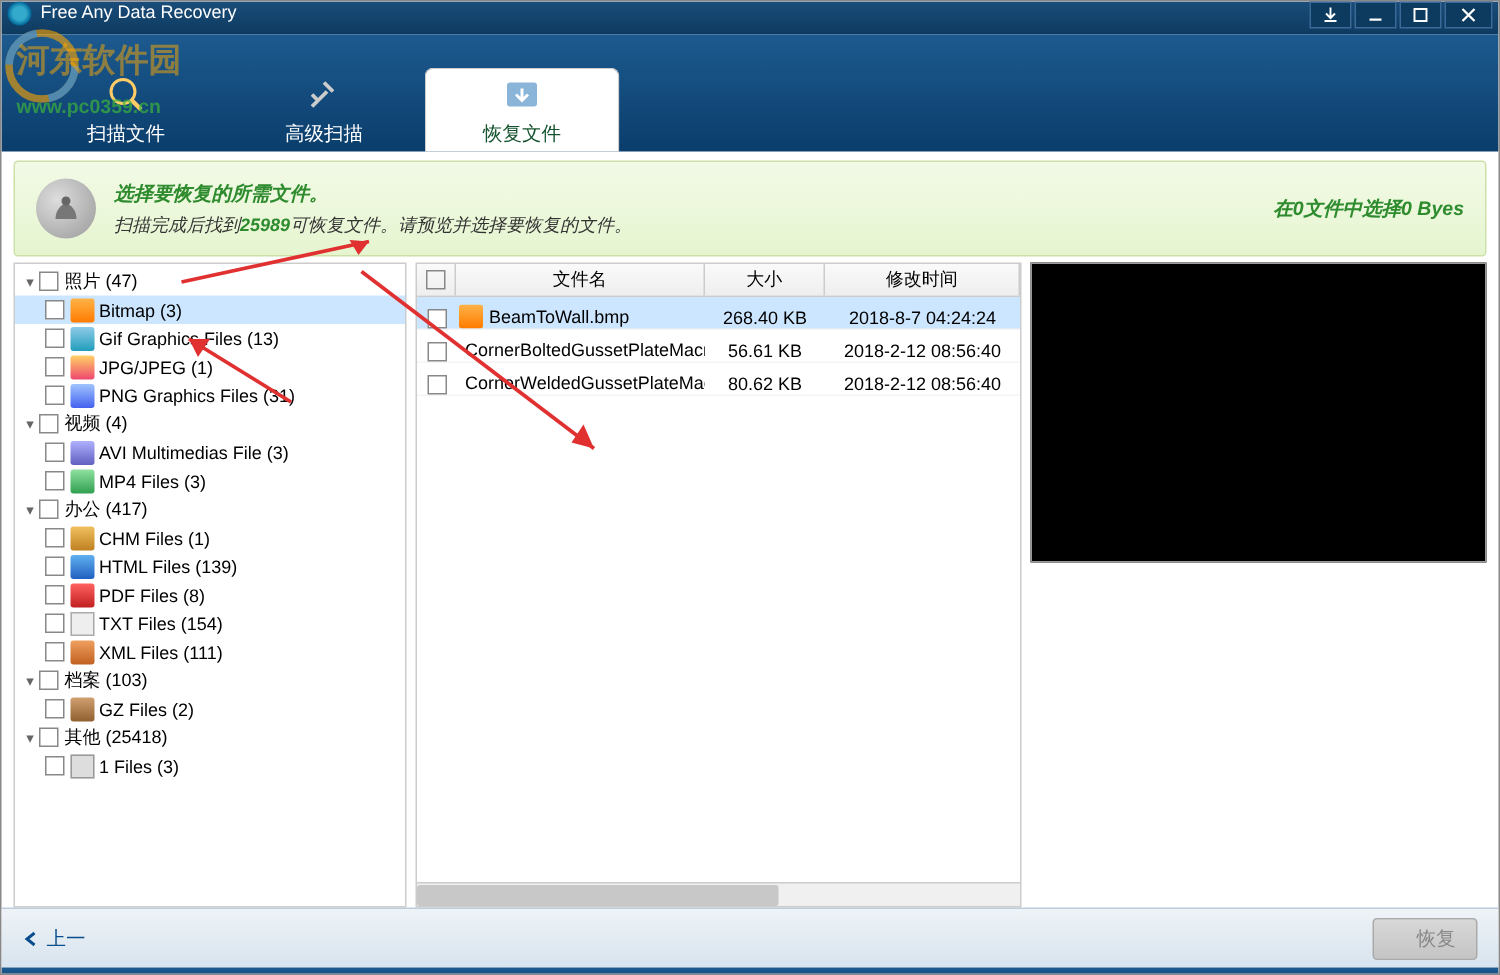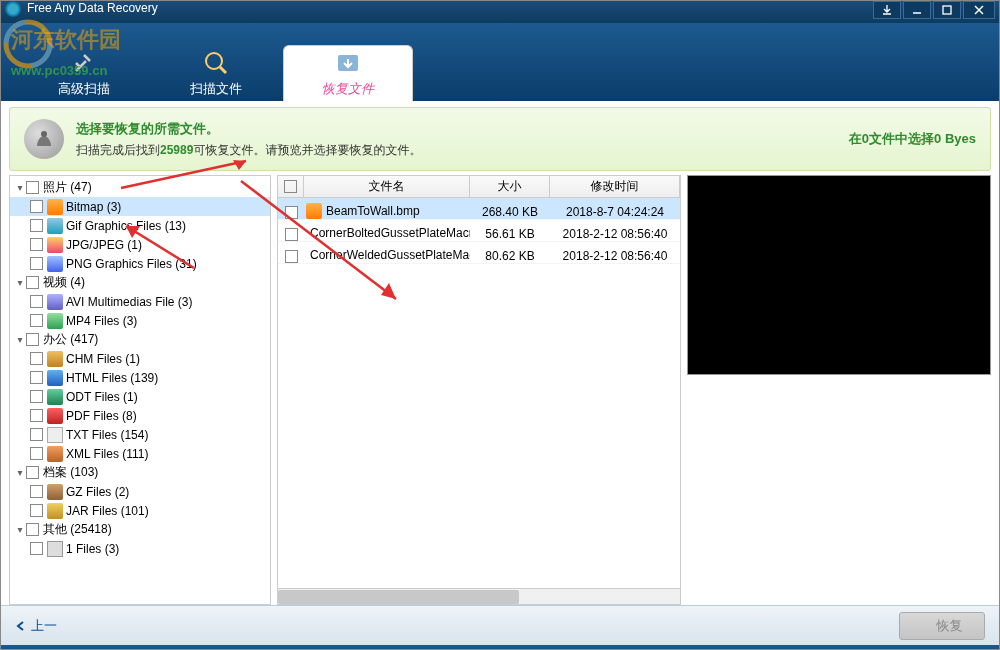--- a/index.html
+++ b/index.html
@@ -10,24 +10,24 @@
 .titlebar .title { flex: 1; }
 .titlebar .winbtn { width: 28px; height: 18px; margin-left: 2px; background: #0d3a5f; display: flex; align-items: center; justify-content: center; cursor: pointer; border: 1px solid #3a6a9a; }
 .titlebar .winbtn.close { width: 32px; }
 .titlebar .winbtn svg { width: 12px; height: 12px; }
 
 .watermark { position: absolute; top: 24px; left: 10px; font-size: 22px; color: rgba(255,170,0,0.5); font-weight: bold; z-index: 5; pointer-events: none; }
 .watermark-logo { position: absolute; top: 18px; left: 2px; width: 50px; height: 50px; z-index: 4; pointer-events: none; }
 
 .tabbar { height: 78px; background: linear-gradient(#1d5a8f, #0a3d6b); display: flex; align-items: flex-end; padding-left: 18px; gap: 2px; }
 .tab { width: 130px; height: 56px; display: flex; flex-direction: column; align-items: center; justify-content: center; gap: 3px; color: #fff; font-size: 13px; cursor: pointer; border-top-left-radius: 6px; border-top-right-radius: 6px; }
-.tab.active { background: #fff; color: #ec4899; border: 1px solid #ccc; border-bottom: none; font-style: italic; }
+.tab.active { background: #fff; color: #14532d; border: 1px solid #ccc; border-bottom: none; }
 .tab .tab-icon { width: 28px; height: 28px; }
 
-.infobar { height: 64px; background: linear-gradient(#f2fae6, #e6f5d0); border: 1px solid #cce0a8; margin: 6px 8px 4px 8px; border-radius: 3px; display: flex; align-items: center; padding: 0 14px; }
+.infobar { height: 64px; background: linear-gradient(#f2fae6, #e6f5d0); border: 1px solid #cce0a8; margin: 6px 8px 4px 8px; border-radius: 3px; display: flex; align-items: center; padding: 0 14px; font-style: italic; }
 .infobar .ico { width: 40px; height: 40px; border-radius: 50%; background: radial-gradient(circle at 35% 35%, #ddd, #999); margin-right: 12px; display: flex; align-items: center; justify-content: center; }
 .infobar .msg { flex: 1; font-size: 12px; line-height: 1.7; color: #333; }
 .infobar .msg .head { color: #2e8b2e; font-weight: bold; font-size: 13px; }
 .infobar .msg .cnt { color: #2e8b2e; font-weight: bold; margin-top: 15px; }
 .infobar .status { color: #2e8b2e; font-size: 13px; font-weight: bold; }
 
 .main { display: flex; height: 430px; padding: 0 8px; gap: 6px; }
 .tree { width: 262px; border: 1px solid #ccc; overflow-y: auto; font-size: 12px; padding: 2px 0; }
 .tree-row { display: flex; align-items: center; height: 19px; padding-left: 4px; cursor: pointer; }
 .tree-row.sel { background: #cde6ff; }
@@ -55,21 +55,21 @@
 .frow .fico { width: 16px; height: 16px; }
 .hscroll { height: 16px; background: #f0f0f0; border-top: 1px solid #ccc; position: relative; }
 .hscroll .thumb { position: absolute; left: 0; top: 1px; height: 14px; width: 60%; background: #c8c8c8; border-radius: 2px; }
 
 .preview { flex: 1; }
 .preview .img { width: 100%; height: 200px; background: #000; border: 1px solid #999; }
 
 .footer { height: 40px; background: linear-gradient(#eef3f7, #d8e4ee); border-top: 1px solid #bcd; display: flex; align-items: center; padding: 0 14px; }
 .footer .back { color: #0a4d8c; font-size: 13px; cursor: pointer; display: flex; align-items: center; gap: 4px; }
 .footer .spacer { flex: 1; }
-.footer .recbtn { width: 86px; height: 28px; background: linear-gradient(#d8d8d8,#c4c4c4); border: 1px solid #aaa; border-radius: 3px; color: #888; font-size: 13px; cursor: pointer; padding-left: 15px; }
+.footer .recbtn { width: 70px; height: 28px; background: linear-gradient(#d8d8d8,#c4c4c4); border: 1px solid #aaa; border-radius: 3px; color: #888; font-size: 13px; cursor: pointer; padding-left: 15px; }
 
 .version { height: 20px; background: linear-gradient(#1d5a8f, #0a3d6b); color: #fff; font-size: 11px; display: flex; align-items: center; justify-content: flex-end; padding-right: 10px; }
 
 .arrow { position: absolute; pointer-events: none; z-index: 20; }
 
 .ico-bmp { background: linear-gradient(#ffb347,#ff7b00); border-radius: 2px; }
 .ico-gif { background: linear-gradient(#8ecae6,#219ebc); border-radius: 2px; }
 .ico-jpg { background: linear-gradient(#ffd166,#ef476f); border-radius: 2px; }
 .ico-png { background: linear-gradient(#a0c4ff,#4361ee); border-radius: 2px; }
 .ico-avi { background: linear-gradient(#b0b0ff,#6060c0); border-radius: 2px; }
@@ -117,30 +117,30 @@
   <circle cx="25" cy="25" r="22" fill="none" stroke="#1e90ff" stroke-width="5" stroke-dasharray="30 40" opacity="0.6"></circle>
 </svg>
 <div class="watermark">
   <span>河东软件园</span><br>
   <span style="font-size:13px;color:rgba(60,180,60,0.7)">www.pc0359.cn</span>
 </div>
 
 <div class="tabbar">
   <div class="tab">
     <svg class="tab-icon" viewBox="0 0 28 28">
-        <path d="M6 22l10-10m-2-6l6 6m-14 2l4 4" stroke="#ccc" stroke-width="2.5" fill="none"></path>
-      </svg>
-    <span>高级扫描</span>
+        <circle cx="12" cy="12" r="8" fill="none" stroke="#ffcc66" stroke-width="2"></circle>
+        <path d="M18 18l6 6" stroke="#ffcc66" stroke-width="3"></path>
+      </svg>
+    <span>扫描文件</span>
   </div>
   <div class="tab">
     <svg class="tab-icon" viewBox="0 0 28 28">
-        <circle cx="12" cy="12" r="8" fill="none" stroke="#ffcc66" stroke-width="2"></circle>
-        <path d="M18 18l6 6" stroke="#ffcc66" stroke-width="3"></path>
-      </svg>
-    <span>扫描文件</span>
+        <path d="M6 22l10-10m-2-6l6 6m-14 2l4 4" stroke="#ccc" stroke-width="2.5" fill="none"></path>
+      </svg>
+    <span>高级扫描</span>
   </div>
   <div class="tab active">
     <svg class="tab-icon" viewBox="0 0 28 28">
         <rect x="4" y="6" width="20" height="16" rx="2" fill="#8ab4d8"></rect>
         <path d="M14 10v8m-4-4l4 4 4-4" stroke="#fff" stroke-width="2" fill="none"></path>
       </svg>
     <span>恢复文件</span>
   </div>
 </div>
 
@@ -210,25 +210,20 @@
         <span class="fico ico-chm"></span>
         <span>CHM Files (1)</span>
       </div>
       <div class="tree-row depth1">
         <span class="cb"></span>
         <span class="fico ico-html"></span>
         <span>HTML Files (139)</span>
       </div>
       <div class="tree-row depth1">
         <span class="cb"></span>
-        <span class="fico ico-odt"></span>
-        <span>ODT Files (1)</span>
-      </div>
-      <div class="tree-row depth1">
-        <span class="cb"></span>
         <span class="fico ico-pdf"></span>
         <span>PDF Files (8)</span>
       </div>
       <div class="tree-row depth1">
         <span class="cb"></span>
         <span class="fico ico-txt"></span>
         <span>TXT Files (154)</span>
       </div>
       <div class="tree-row depth1">
         <span class="cb"></span>
@@ -237,25 +232,20 @@
       </div>
       <div class="tree-row cat">
         <span class="exp">▾</span>
         <span class="cb"></span>
         <span>档案 (103)</span>
       </div>
       <div class="tree-row depth1">
         <span class="cb"></span>
         <span class="fico ico-gz"></span>
         <span>GZ Files (2)</span>
-      </div>
-      <div class="tree-row depth1">
-        <span class="cb"></span>
-        <span class="fico ico-jar"></span>
-        <span>JAR Files (101)</span>
       </div>
       <div class="tree-row cat">
         <span class="exp">▾</span>
         <span class="cb"></span>
         <span>其他 (25418)</span>
       </div>
       <div class="tree-row depth1">
         <span class="cb"></span>
         <span class="fico ico-1"></span>
         <span>1 Files (3)</span>

